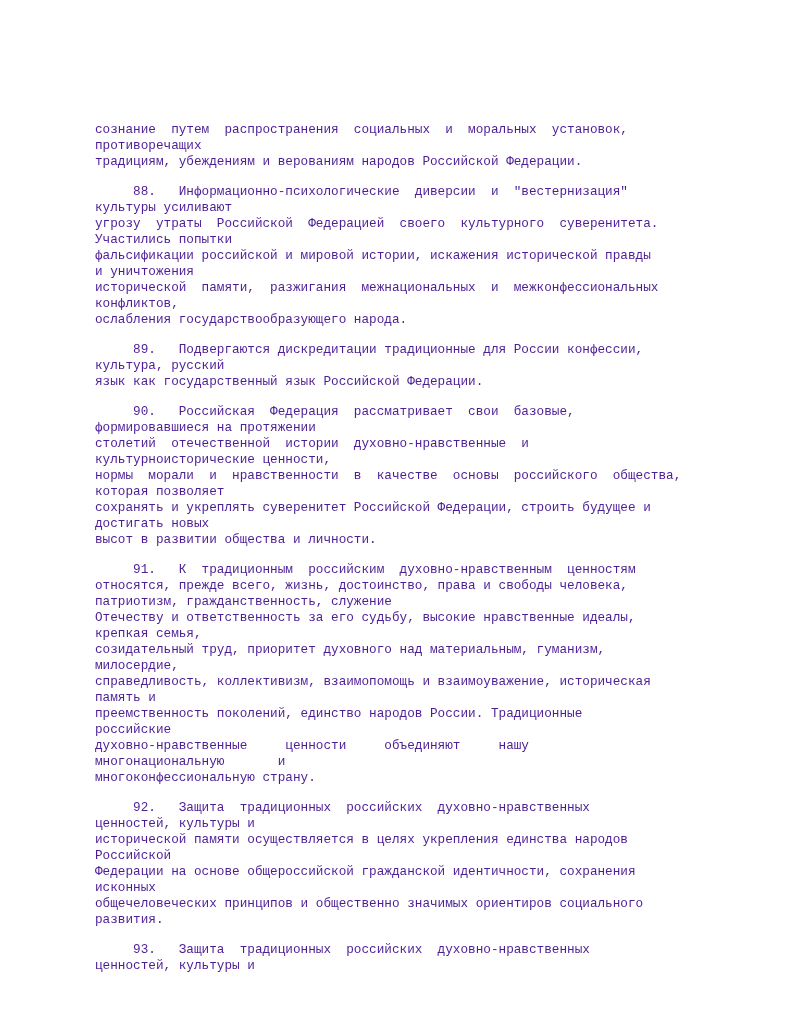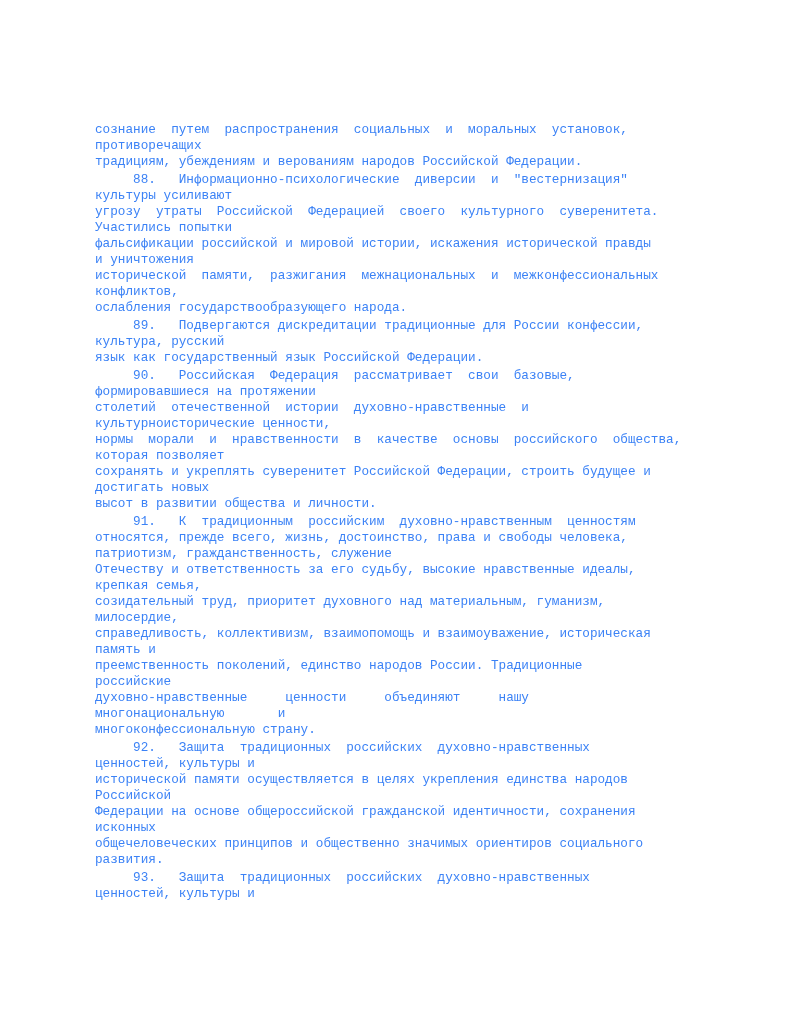--- a/index.html
+++ b/index.html
@@ -19,24 +19,24 @@
       font-family: "Liberation Mono", "DejaVu Sans Mono", monospace;
       font-size: 12.7px;
       line-height: 16px;
       white-space: pre;
       font-weight: normal;
     }
     .paragraph {
       margin: 0;
     }
     .paragraph + .paragraph {
-      margin-top: 2px;
+      margin-top: 14px;
     }
     .line {
       height: 16px;
     }
   </style>
 </head>
 <body style="background: rgb(255, 255, 255);">
 
-<div class="doc" style="color: #3b82f6;">
+<div class="doc" style="color: #4c1d95;">
   <div id="doc-body"><div class="paragraph"><div class="line">сознание  путем  распространения  социальных  и  моральных  установок,</div><div class="line">противоречащих</div><div class="line">традициям, убеждениям и верованиям народов Российской Федерации.</div></div><div class="paragraph"><div class="line">     88.   Информационно-психологические  диверсии  и  "вестернизация"</div><div class="line">культуры усиливают</div><div class="line">угрозу  утраты  Российской  Федерацией  своего  культурного  суверенитета.</div><div class="line">Участились попытки</div><div class="line">фальсификации российской и мировой истории, искажения исторической правды</div><div class="line">и уничтожения</div><div class="line">исторической  памяти,  разжигания  межнациональных  и  межконфессиональных</div><div class="line">конфликтов,</div><div class="line">ослабления государствообразующего народа.</div></div><div class="paragraph"><div class="line">     89.   Подвергаются дискредитации традиционные для России конфессии,</div><div class="line">культура, русский</div><div class="line">язык как государственный язык Российской Федерации.</div></div><div class="paragraph"><div class="line">     90.   Российская  Федерация  рассматривает  свои  базовые,</div><div class="line">формировавшиеся на протяжении</div><div class="line">столетий  отечественной  истории  духовно-нравственные  и</div><div class="line">культурноисторические ценности,</div><div class="line">нормы  морали  и  нравственности  в  качестве  основы  российского  общества,</div><div class="line">которая позволяет</div><div class="line">сохранять и укреплять суверенитет Российской Федерации, строить будущее и</div><div class="line">достигать новых</div><div class="line">высот в развитии общества и личности.</div></div><div class="paragraph"><div class="line">     91.   К  традиционным  российским  духовно-нравственным  ценностям</div><div class="line">относятся, прежде всего, жизнь, достоинство, права и свободы человека,</div><div class="line">патриотизм, гражданственность, служение</div><div class="line">Отечеству и ответственность за его судьбу, высокие нравственные идеалы,</div><div class="line">крепкая семья,</div><div class="line">созидательный труд, приоритет духовного над материальным, гуманизм,</div><div class="line">милосердие,</div><div class="line">справедливость, коллективизм, взаимопомощь и взаимоуважение, историческая</div><div class="line">память и</div><div class="line">преемственность поколений, единство народов России. Традиционные</div><div class="line">российские</div><div class="line">духовно-нравственные     ценности     объединяют     нашу</div><div class="line">многонациональную       и</div><div class="line">многоконфессиональную страну.</div></div><div class="paragraph"><div class="line">     92.   Защита  традиционных  российских  духовно-нравственных</div><div class="line">ценностей, культуры и</div><div class="line">исторической памяти осуществляется в целях укрепления единства народов</div><div class="line">Российской</div><div class="line">Федерации на основе общероссийской гражданской идентичности, сохранения</div><div class="line">исконных</div><div class="line">общечеловеческих принципов и общественно значимых ориентиров социального</div><div class="line">развития.</div></div><div class="paragraph"><div class="line">     93.   Защита  традиционных  российских  духовно-нравственных</div><div class="line">ценностей, культуры и</div></div></div>
 </div>
 
 </body></html>

